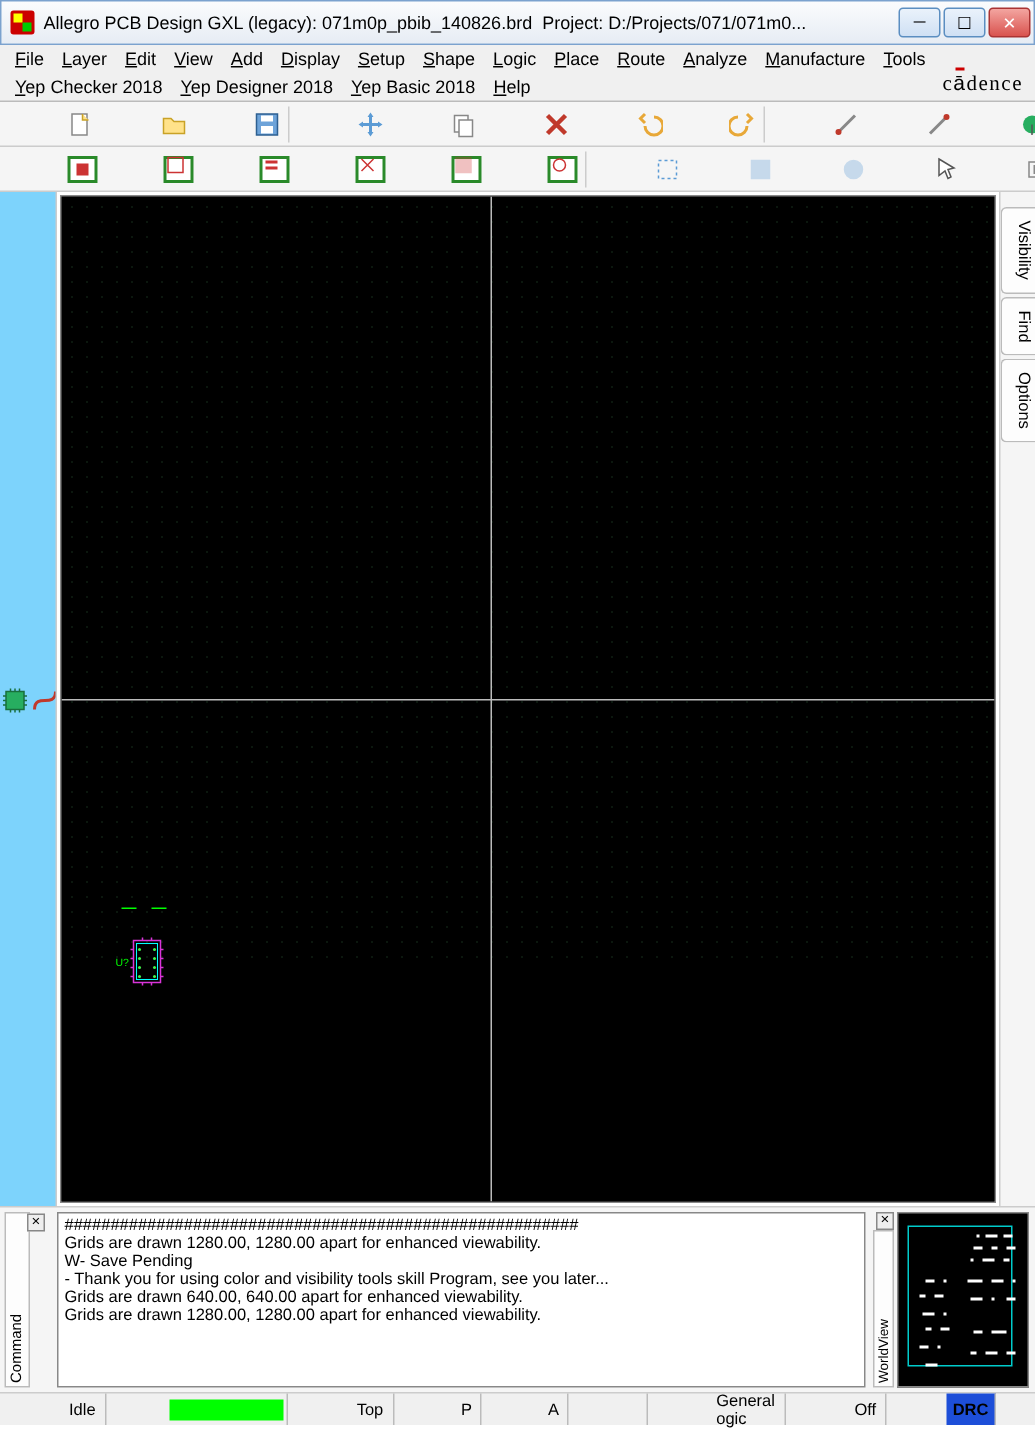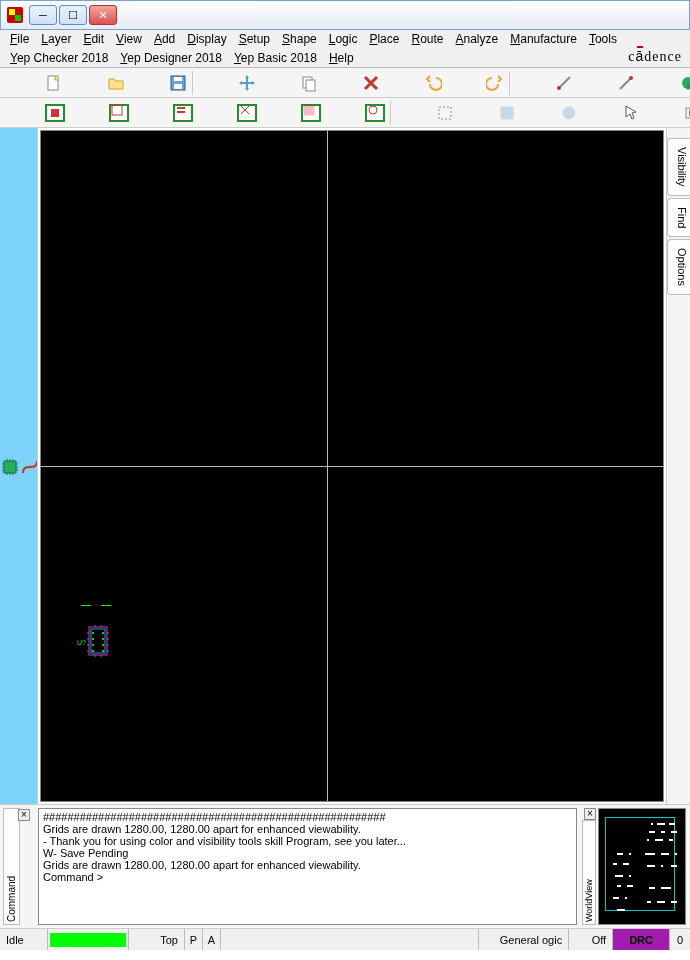--- a/index.html
+++ b/index.html
@@ -69,30 +69,36 @@
 .worldview { width:110px; padding:3px 4px 3px 2px; display:flex; }
 .worldview .vlabel { writing-mode: vertical-rl; transform: rotate(180deg); font-size:9px; padding:2px 1px; border:1px solid #bbb; background:#fdfdfd; margin-right:2px; }
 .worldview .xbtn { width:12px; height:12px; font-size:10px; text-align:center; line-height:10px; border:1px solid #888; background:#eee; cursor:pointer; position:relative; top:0; }
 .wv-canvas { flex:1; background:#000; border:1px solid #888; position:relative; overflow:hidden; }
 .wv-view { position:absolute; left:6px; top:8px; width:70px; height:94px; border:1px solid #0cc; }
 .wv-bits { position:absolute; inset:0; }
 .wv-bits i { position:absolute; width:2px; height:2px; background:#fff; }
 
 
 .statusbar { height: 22px; background:#f0f0f0; border-top:1px solid #ccc; display:flex; align-items:stretch; font-size:11px; }
-.stat { border-right:1px solid #bbb; padding: 2px 6px; display:flex; align-items:center; }
+.stat { border-right:1px solid #bbb; padding: 2px 6px; display:flex; align-items:center;margin-left:40px; }
 .stat.green { padding:3px 2px; }
 .stat.green span { display:block; width:76px; height:14px; background:#00ff00; }
-.stat.drc { background:#a21caf; font-weight:bold; padding:2px 16px; }
+.stat.drc { background:#1d4ed8; font-weight:bold; padding:2px 4px; }
 </style>
 </head>
 <body>
 
 <div class="titlebar">
   <div class="app-icon"></div>
+  <div class="title-text">
+    <span>Allegro PCB Design GXL (legacy):</span>
+    <span>071m0p_pbib_140826.brd</span>&nbsp;
+    <span>Project:</span>
+    <span>D:/Projects/071/071m0...</span>
+  </div>
   <div class="win-controls">
     <div class="win-btn">─</div>
     <div class="win-btn">☐</div>
     <div class="win-btn win-close">✕</div>
   </div>
 </div>
 
 <div class="menubar">
   <div class="menu-item"><span class="ul">F</span><span>ile</span></div>
   <div class="menu-item"><span class="ul">L</span>ayer</div>
@@ -505,24 +511,24 @@
   </div>
 </div>
 
 <div class="bottom-panels">
   <div class="cmd-panel">
     <div class="vlabel">Command</div>
     <div class="xbtn">×</div>
     <div class="cmd-text">
       <div class="cmd-line">########################################################</div>
       <div class="cmd-line">Grids are drawn 1280.00, 1280.00 apart for enhanced viewability.</div>
+      <div class="cmd-line">W- Save Pending</div>
       <div class="cmd-line"> - Thank you for using color and visibility tools skill Program, see you later...</div>
-      <div class="cmd-line">W- Save Pending</div>
+      <div class="cmd-line">Grids are drawn 640.00, 640.00 apart for enhanced viewability.</div>
       <div class="cmd-line">Grids are drawn 1280.00, 1280.00 apart for enhanced viewability.</div>
-      <div class="cmd-line">Command &gt;</div>
     </div>
   </div>
   <div class="worldview">
     <div style="display:flex;flex-direction:column;align-items:center;">
       <div class="xbtn">×</div>
       <div class="vlabel" style="flex:1">WorldView</div>
     </div>
     <div class="wv-canvas">
       <div class="wv-view"></div>
       <div class="wv-bits">

